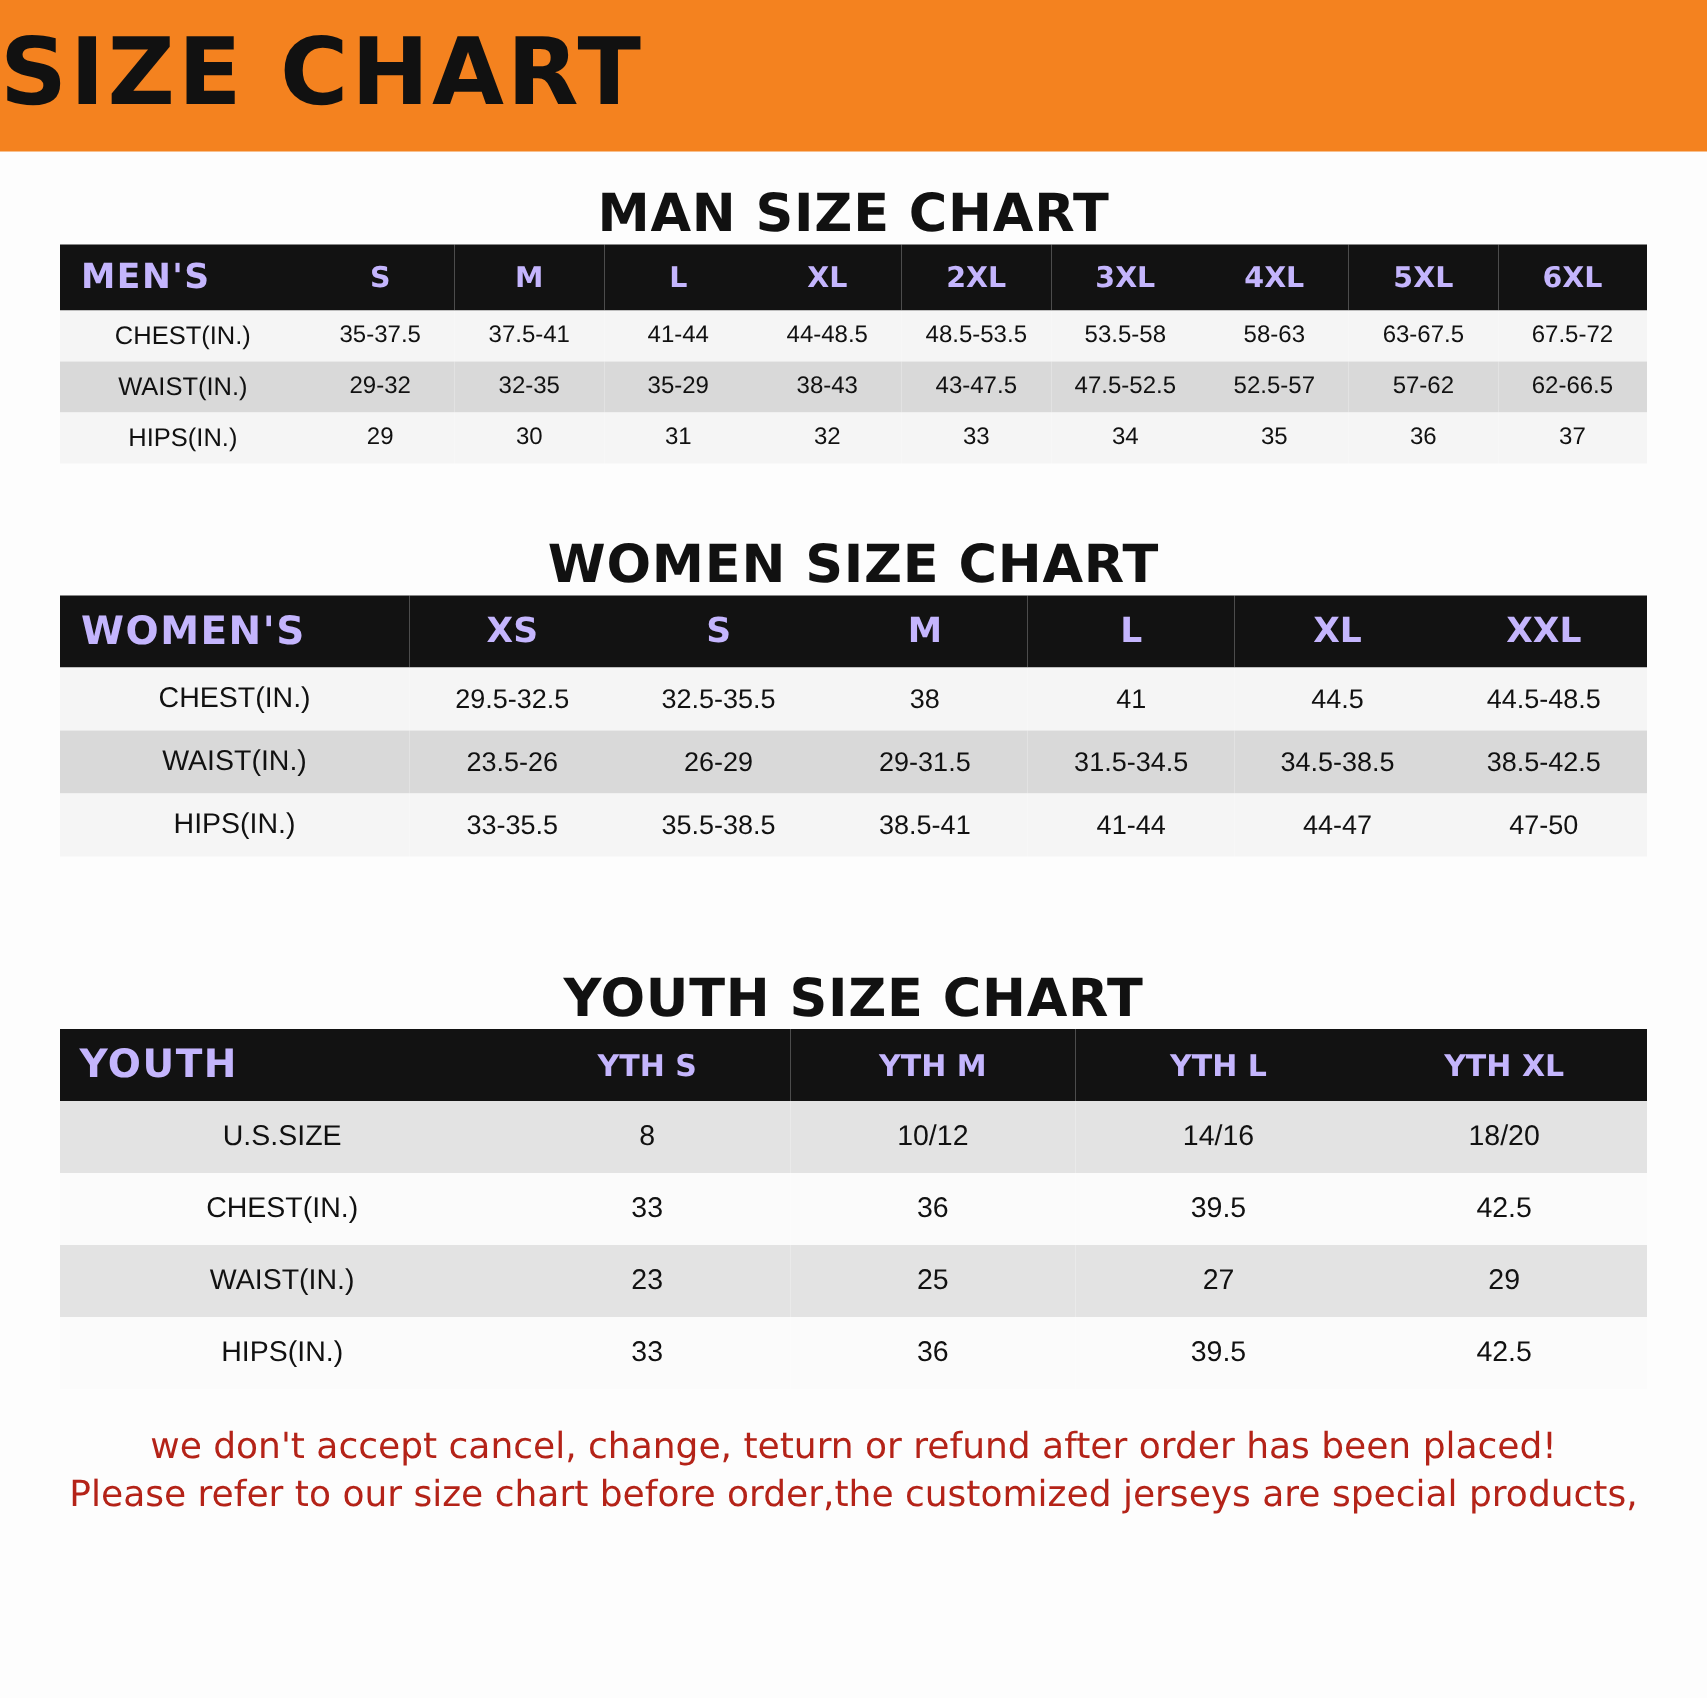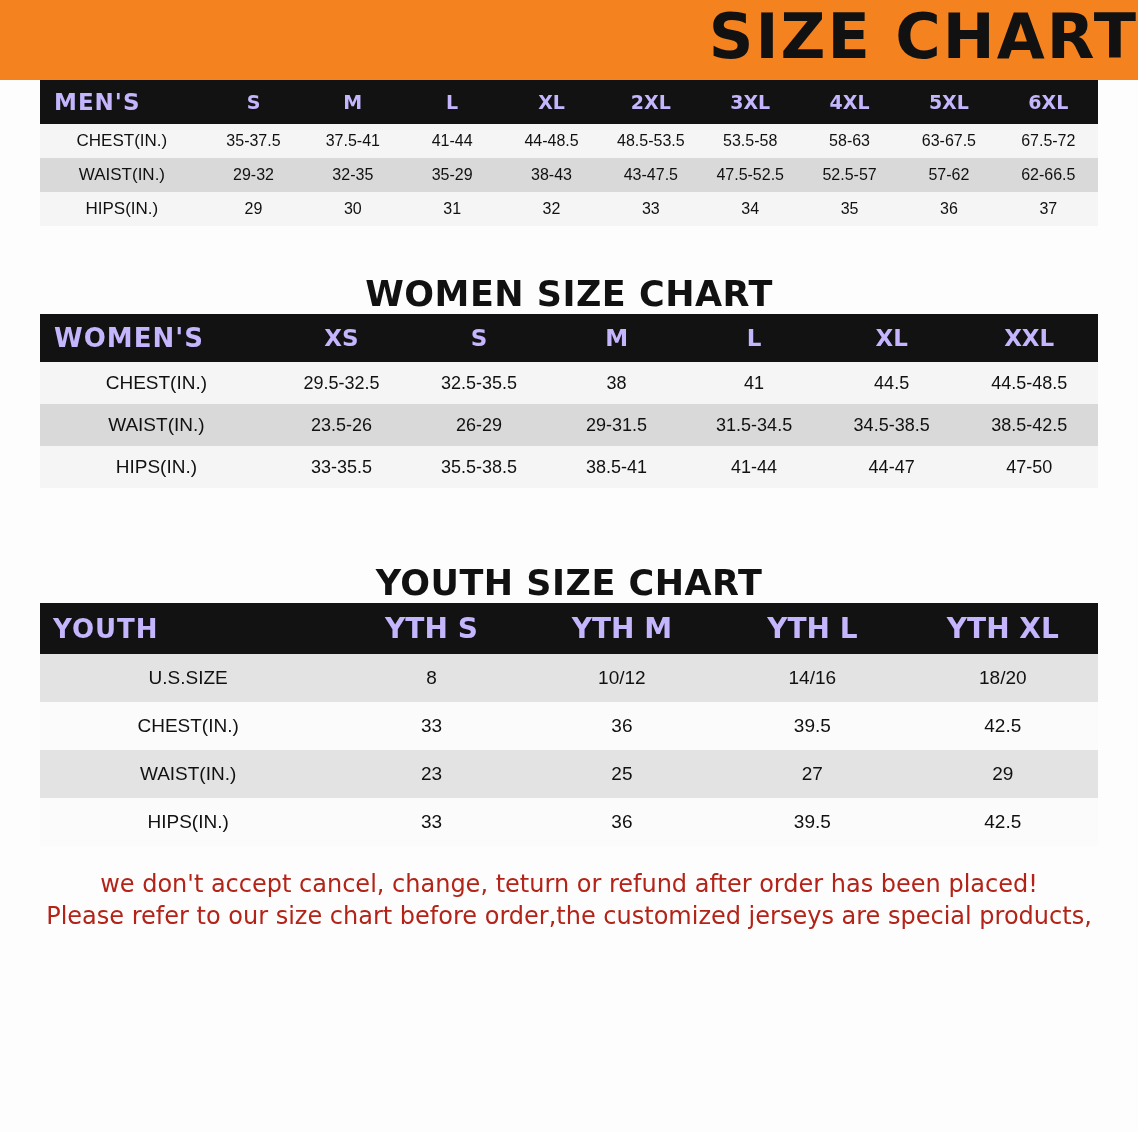--- a/index.html
+++ b/index.html
@@ -17,25 +17,25 @@
   .page {
     width: 1138px;
     height: 1132px;
     position: relative;
     background: #fdfdfd;
     box-sizing: border-box;
   }
 
   
   .banner {
-    height: 80px;
+    height: 101px;
     background: #f4821f;
     display: flex;
     align-items: center;
-    justify-content: flex-end;
+    justify-content: flex-start;
   }
   .banner-title {
     font-family: "DejaVu Sans", sans-serif;
     font-weight: bold;
     font-size: 62px;
     letter-spacing: 2px;
     color: #111111;
     line-height: 1;
     padding-bottom: 6px;
   }
@@ -95,21 +95,21 @@
   #men-table tbody td { font-size: 16px; padding: 7px 1px; }
   #men-table tbody td.label { font-size: 17px; }
 
   
   #women-table thead th { font-size: 23px; }
   #women-table thead th.label { font-size: 26px; }
   #women-table tbody td { font-size: 18px; padding: 10px 2px; }
   #women-table tbody td.label { font-size: 19px; }
 
   
-  #youth-table thead th { font-size: 28px; }
+  #youth-table thead th { font-size: 20px; }
   #youth-table thead th.label { font-size: 26px; padding-left: 13px; }
   #youth-table tbody td { font-size: 19px; padding: 13px 2px; }
   #youth-table tbody td.label { font-size: 19px; }
 
   #youth-table tbody tr.alt td { background: #e3e3e3; }
   #youth-table tbody tr.plain td { background: #fbfbfb; }
 
   
   .note {
     margin: 22px 34px 0 34px;
@@ -123,20 +123,21 @@
 </style>
 </head>
 <body>
 
 <div class="page">
 
   <div class="banner">
     <div class="banner-title">SIZE CHART</div>
   </div>
 
+  <div class="section-title t-man">MAN SIZE CHART</div>
 
   <div class="tbl-wrap">
     <table id="men-table">
       <colgroup>
         <col style="width:15.5%">
           <col style="width:9.4%">
           <col style="width:9.4%">
           <col style="width:9.4%">
         <col style="width:9.4%">
           <col style="width:9.4%">

